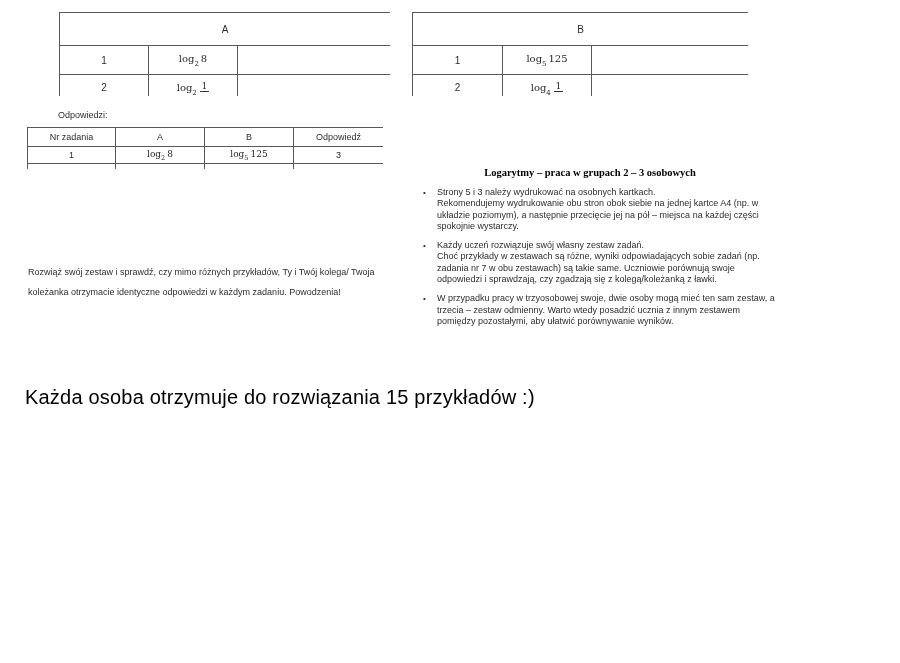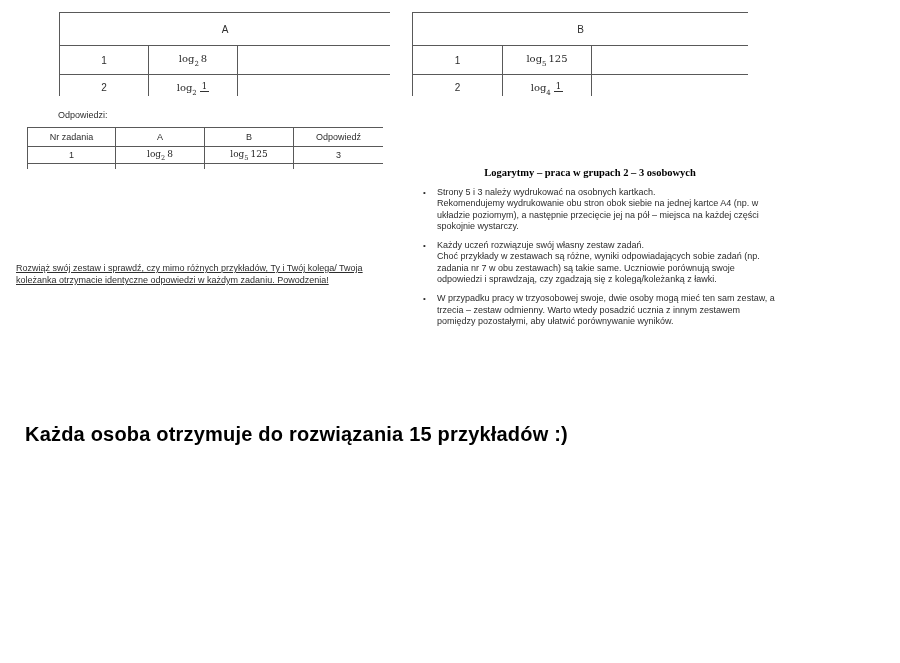--- a/index.html
+++ b/index.html
@@ -28,33 +28,33 @@
   .ans-table td { font-size:9px; }
   .ans-table tr.hrow td { height:19px;margin-top:8px; }
   .ans-table tr.r1 td  { height:17px; }
   .ans-table tr.r2 td  { height:26px; vertical-align:top; padding-top:2px; }
   .ans-table .math { font-size:9px; }
   .ans-table .math sub { font-size:6.5px; }
   .frac2 { display:inline-block; text-align:center; }
   .frac2 .fnum { display:block; font-size:8px; line-height:1.1; border-bottom:1px solid #333; padding:0 2px; }
 
   
-  .left-note { position:absolute; left:16px; top:262px; width:358px; font-size:9px; line-height:12px; color:#2d2d2d;text-decoration:underline; }
+  .left-note { position:absolute; left:28px; top:262px; width:358px; font-size:9px; line-height:20px; color:#2d2d2d; }
 
   
   .right-col { position:absolute; left:404px; top:147px; width:372px;margin-top:20px; }
   .doc-title { text-align:center; font-family:"Liberation Serif", serif; font-weight:bold; font-size:10.5px; color:#000; }
   .intro { margin-top:9px; font-size:9px; color:#2d2d2d; }
   .bullets { margin-top:9px; display:flex; flex-direction:column; gap:8px; }
   .bullet-item { display:flex; font-size:9px; line-height:11.3px; color:#2d2d2d; padding-left:19px; }
   .bullet-char { flex:none; width:6px; margin-right:8px; font-size:8px; line-height:11.3px; color:#2d2d2d; }
   .bullet-text { white-space:pre-line; width:338px; }
 
   
-  .footer-note { position:absolute; left:25px; top:386px; font-size:20px; font-weight:bold; letter-spacing:0.2px; color:#000; white-space:nowrap;margin-top:37px; }
+  .footer-note { position:absolute; left:25px; top:386px; font-size:20px; font-weight:normal; letter-spacing:0.2px; color:#000; white-space:nowrap; }
 </style>
 </head>
 <body>
 
 <div class="page">
 
   <div class="clip" style="left:59px; top:12px; width:331px; height:84px;">
     <table class="grid sheet-table">
       <colgroup>
           <col style="width:89px">

